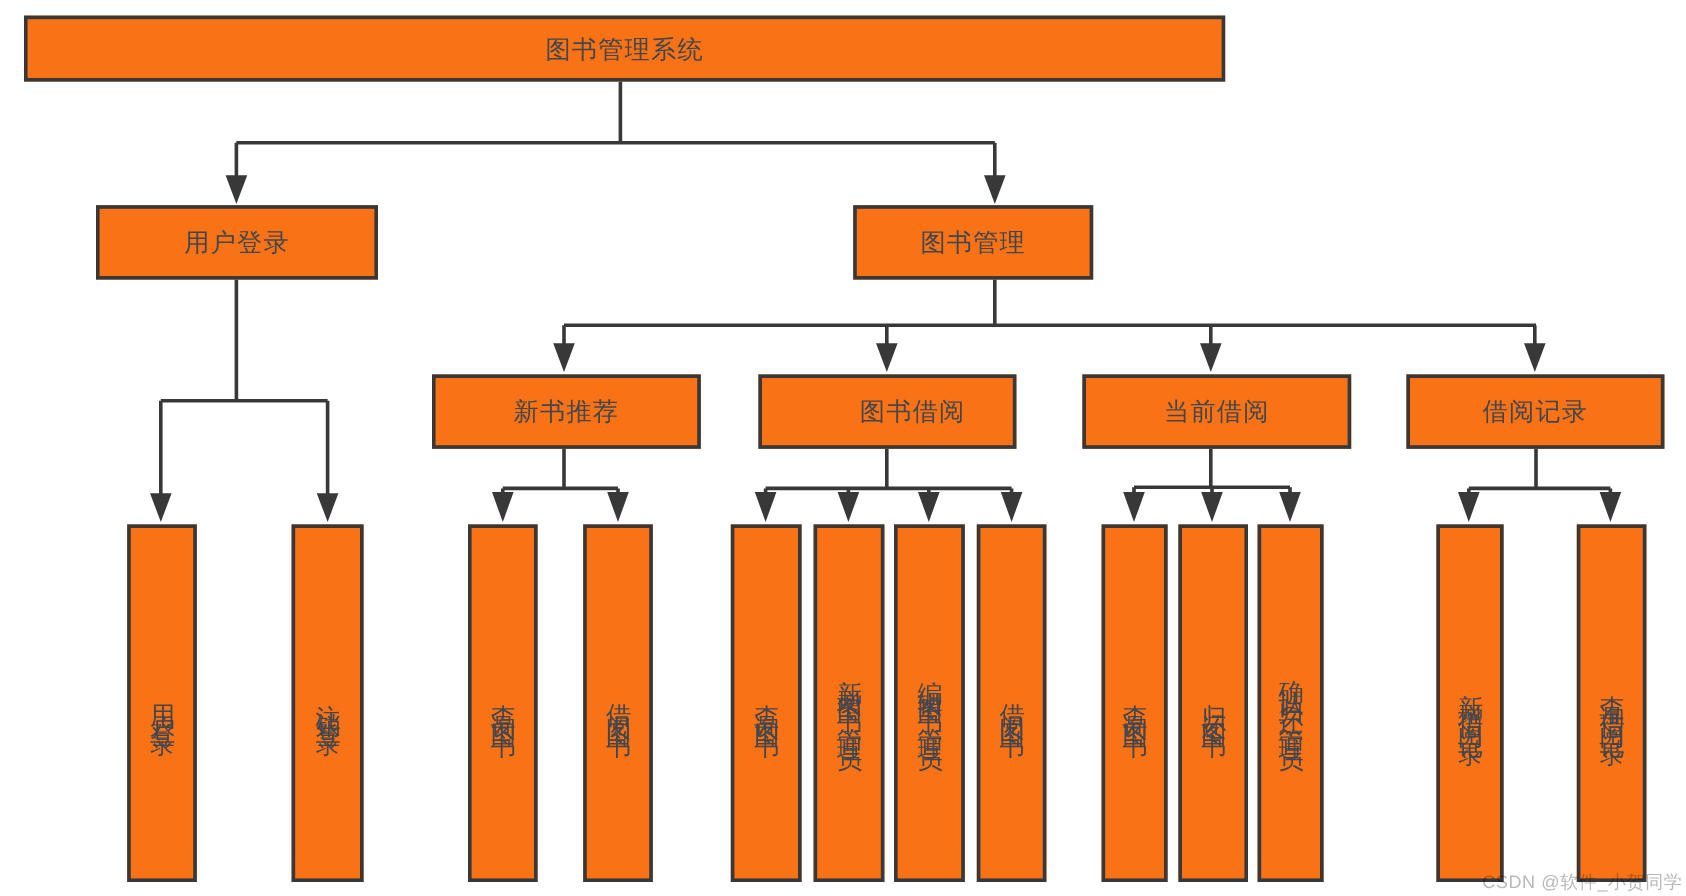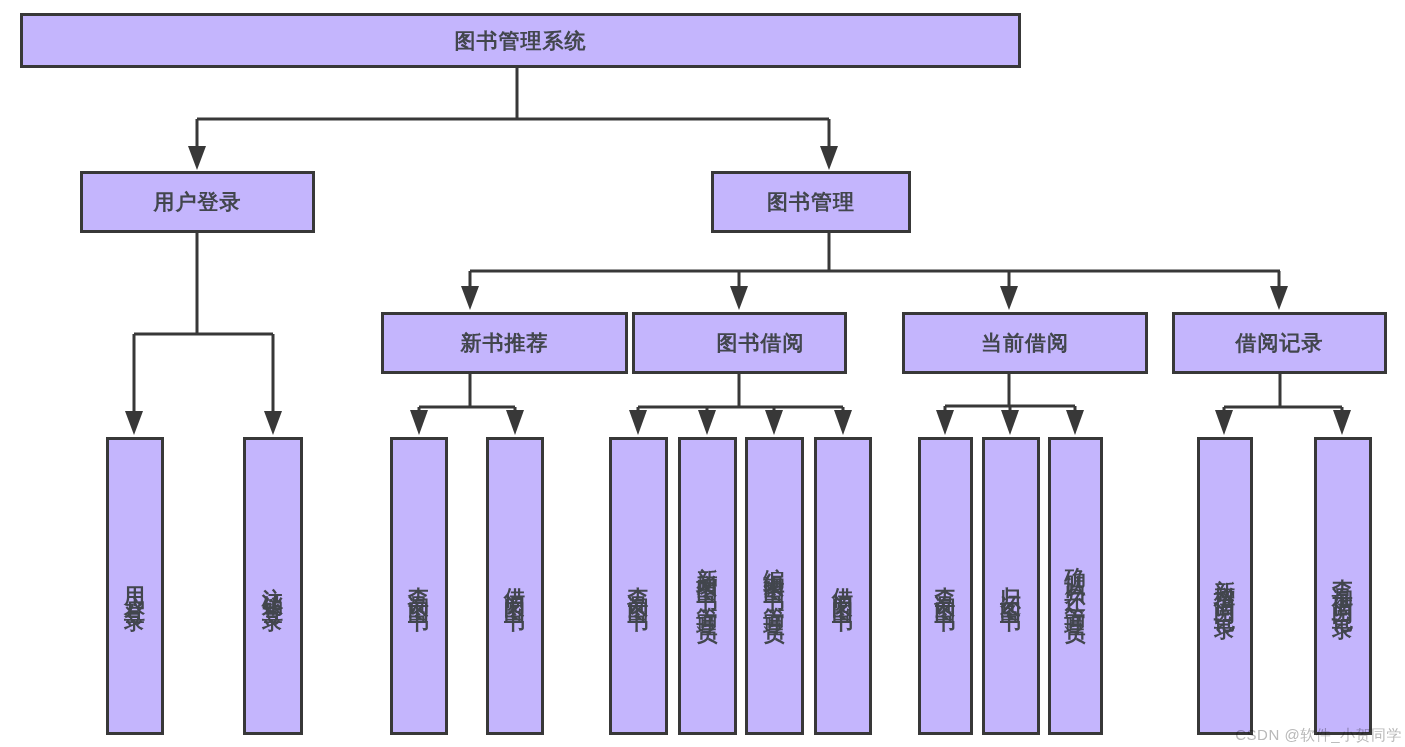--- a/index.html
+++ b/index.html
@@ -21,48 +21,47 @@
     position:absolute;
     left:0;top:0;
     width:1405px;height:747px;
     color:var(--line);
   }
   .connectors path{stroke:currentColor;stroke-width:3;fill:none;}
   .connectors polygon{fill:currentColor;stroke:none;}
   .node{
     position:absolute;
     box-sizing:border-box;
-    background:#c4b5fd;
+    background:#f97316;
     border:3px solid var(--line);
     display:flex;
     align-items:center;
     justify-content:center;
     z-index:2;
-    font-weight:bold;
   }
   .node .lbl{
     font-size:21px;
     color:var(--text);
     letter-spacing:1px;
     white-space:nowrap;
   }
   .leaf{top:437px;height:298px;}
   .leaf .lbl{
     writing-mode:vertical-rl;
     letter-spacing:8px;
     line-height:1;
     white-space:normal;
   }
   
   #n-root{left:20px;top:13px;width:1001px;height:55px;}
   #n-user-login{left:80px;top:171px;width:235px;height:62px;}
   #n-book-mgmt{left:711px;top:171px;width:200px;height:62px;}
-  #n-new-book{left:381px;top:312px;width:247px;height:62px;}
+  #n-new-book{left:360px;top:312px;width:224px;height:62px;}
   #n-book-borrow{left:632px;top:312px;width:215px;height:62px;padding-left:42px;}
-  #n-current-borrow{left:902px;top:312px;width:246px;height:62px;}
+  #n-current-borrow{left:902px;top:312px;width:224px;height:62px;}
   #n-borrow-record{left:1172px;top:312px;width:215px;height:62px;}
   
   #n-ul-login{left:106px;width:58px;}
   #n-ul-logout{left:243px;width:60px;}
   #n-nb-query{left:390px;width:58px;}
   #n-nb-borrow{left:486px;width:58px;}
   #n-bb-query{left:609px;width:59px;}
   #n-bb-add{left:678px;width:59px;}
   #n-bb-edit{left:745px;width:59px;}
   #n-bb-borrow{left:814px;width:58px;}

